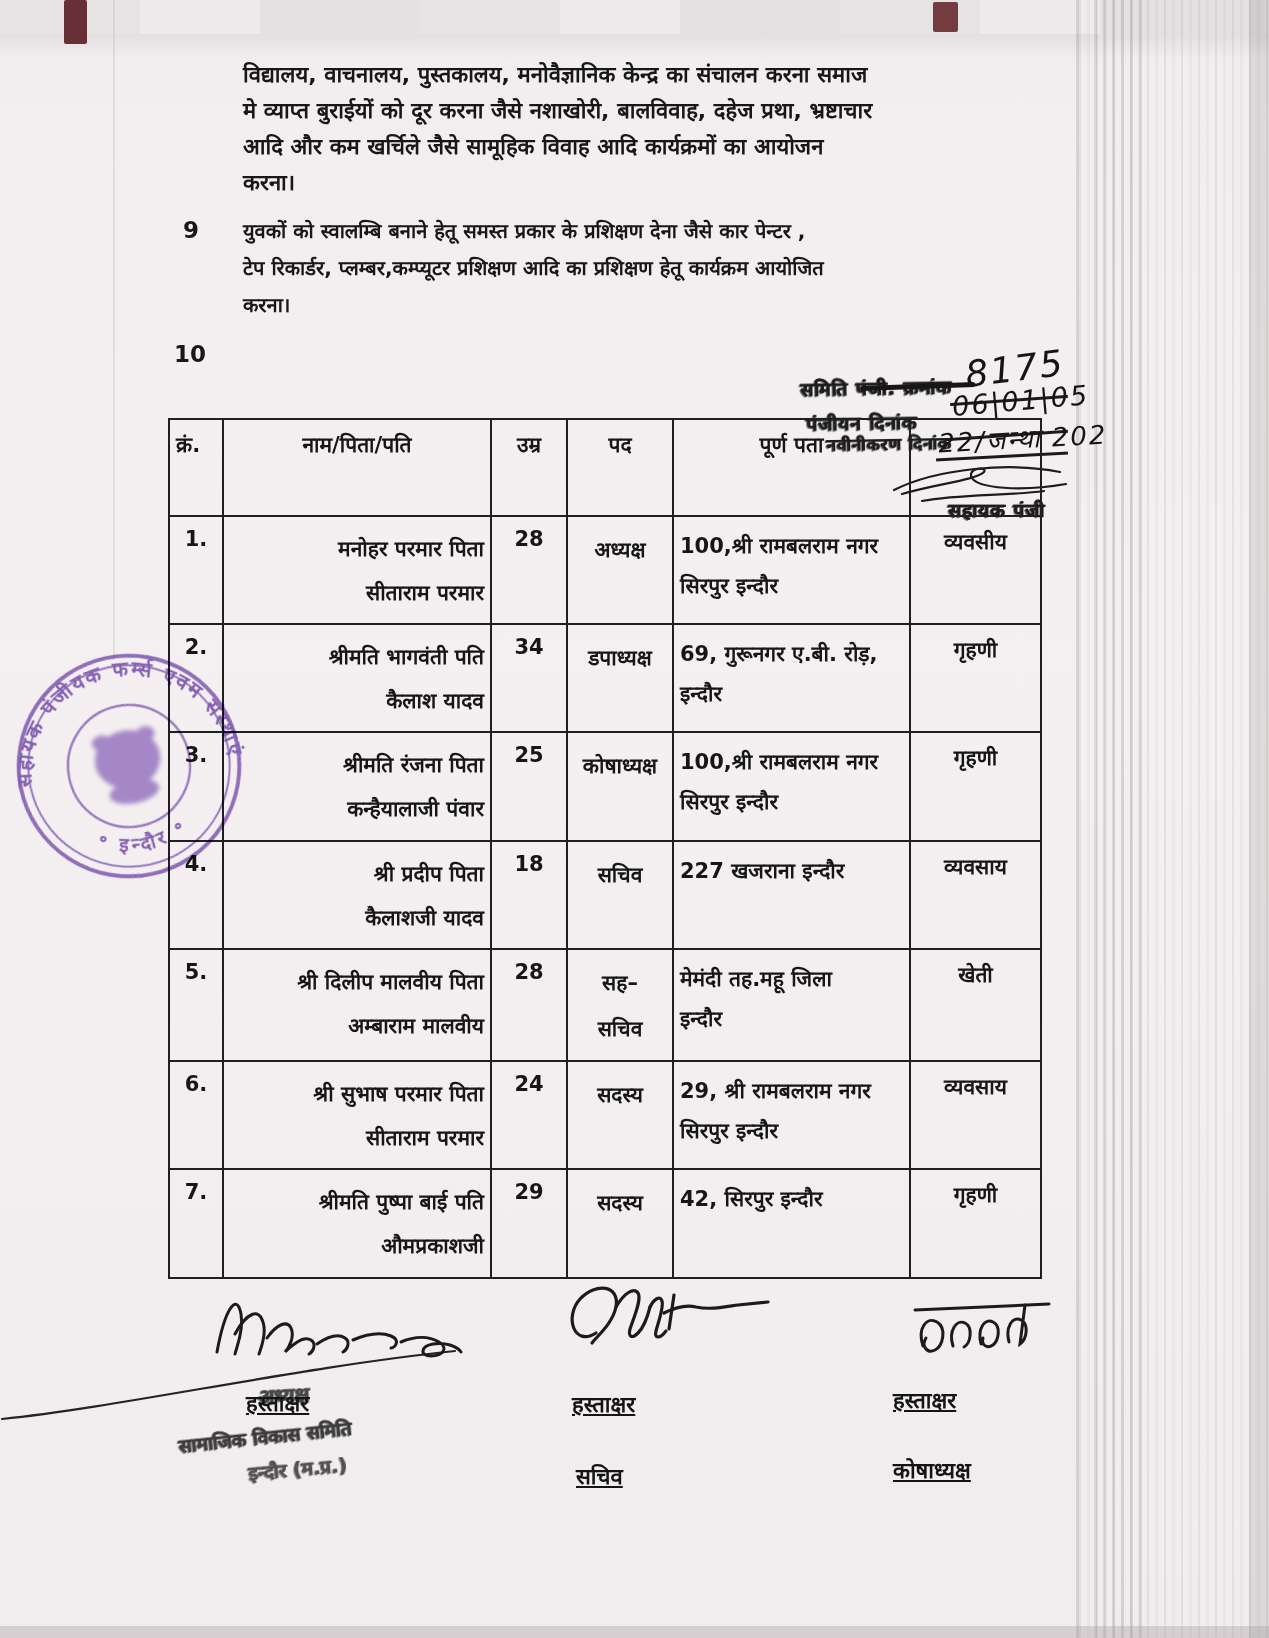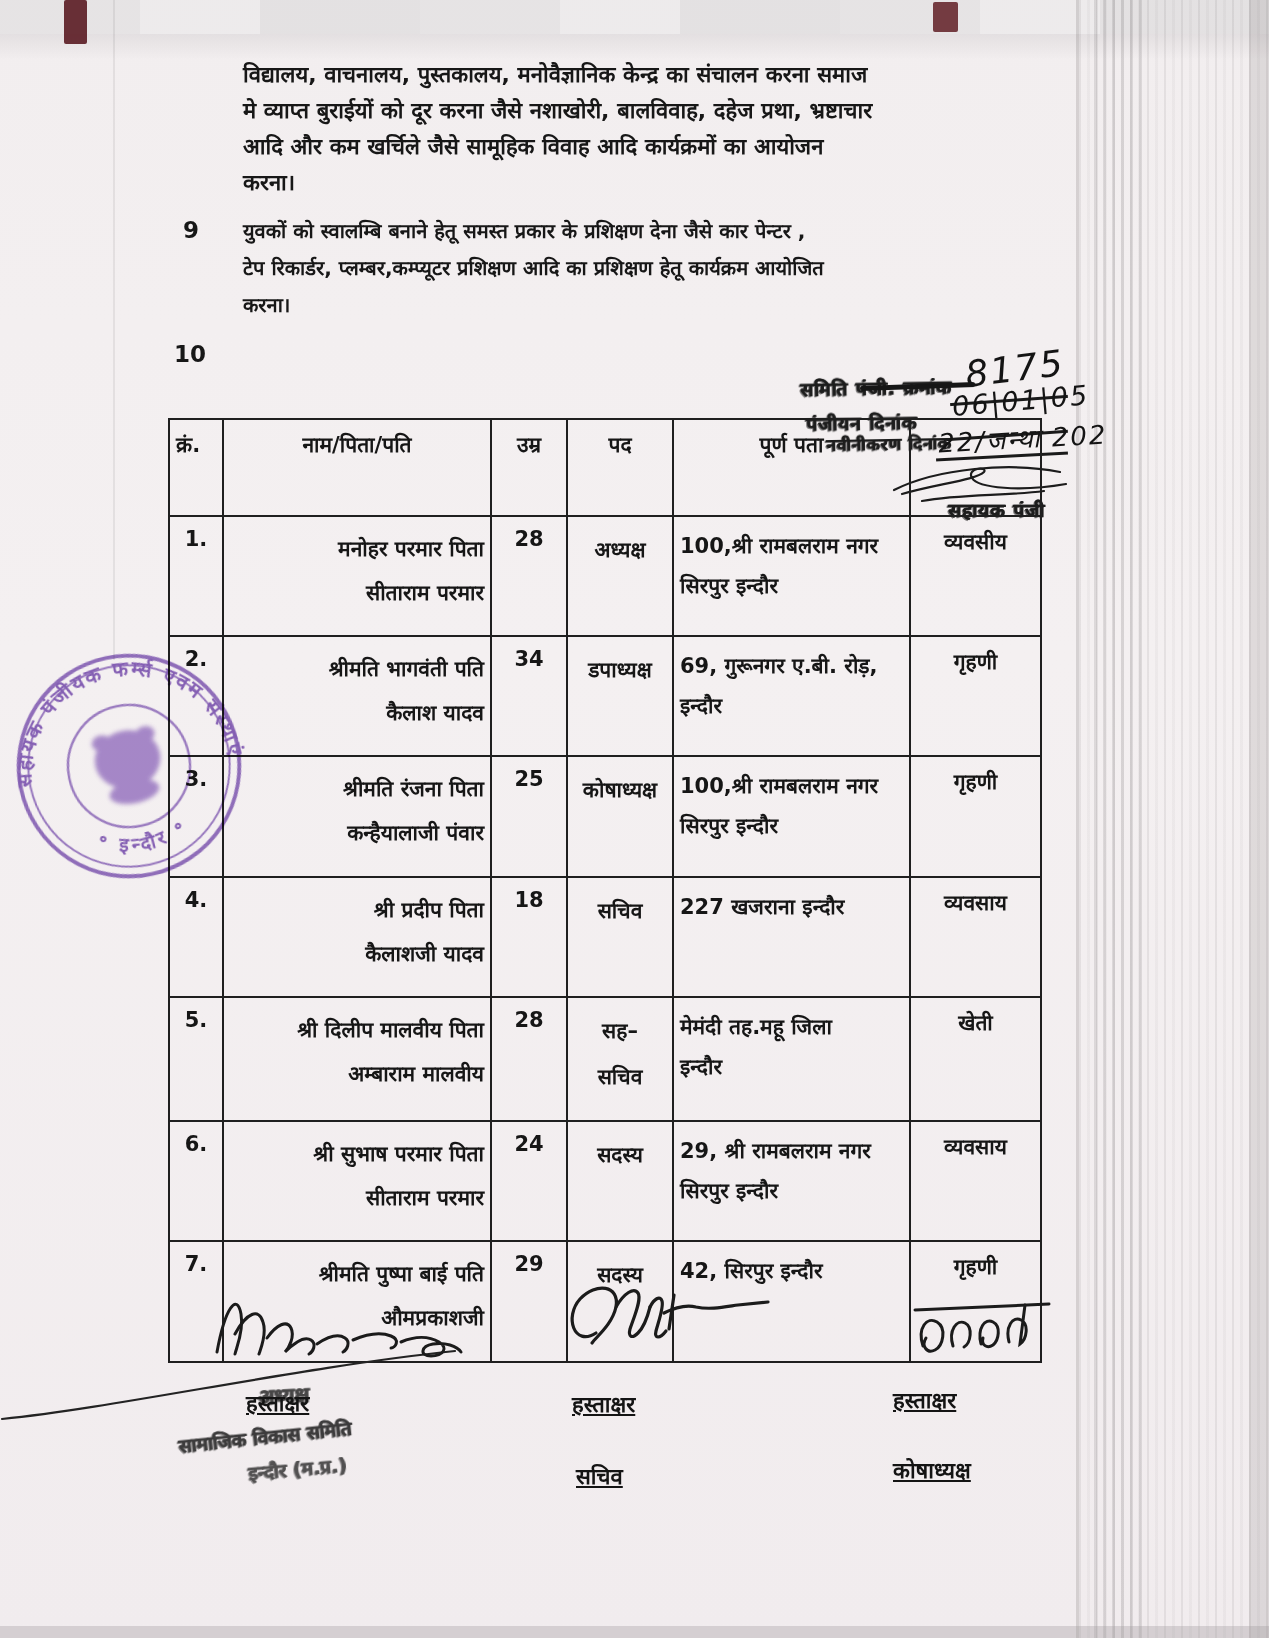--- a/index.html
+++ b/index.html
@@ -37,21 +37,21 @@
   .reg-label{position:absolute;font-size:19px;letter-spacing:1px;}
   .reg-value{position:absolute;color:#141414;font-size:30px;font-weight:500;
     font-style:italic;letter-spacing:2px;}
   .reg-line{position:absolute;height:0;border-top:3px solid #1a1a1a;filter:blur(.3px);}
   .strike{position:absolute;height:5px;background:#161616;filter:blur(.6px);border-radius:2px;}
   
   table.members{position:absolute;left:168px;top:418px;width:872px;
     border-collapse:collapse;table-layout:fixed;}
   table.members td,table.members th{border:2px solid #1f1f1f;
     font-size:21px;font-weight:600;color:#161616;vertical-align:top;
-    padding:10px 6px 20px 6px;white-space:pre-line;}
+    padding:10px 6px 8px 6px;white-space:pre-line;}
   th.h{font-size:22px;font-weight:700;}
   th.h-serial{vertical-align:bottom;text-align:left;padding-left:8px;padding-bottom:10px;}
   td.c-serial{text-align:center;font-weight:700;}
   td.c-name{text-align:right;padding-left:12px;line-height:2.1;}
   td.c-age{text-align:center;}
   td.c-post{text-align:center;line-height:2.2;}
   td.c-addr{text-align:left;padding-left:10px;line-height:1.9;}
   td.c-occ{text-align:center;}
   
   .round-stamp{position:absolute;left:8px;top:645px;width:242px;height:242px;

